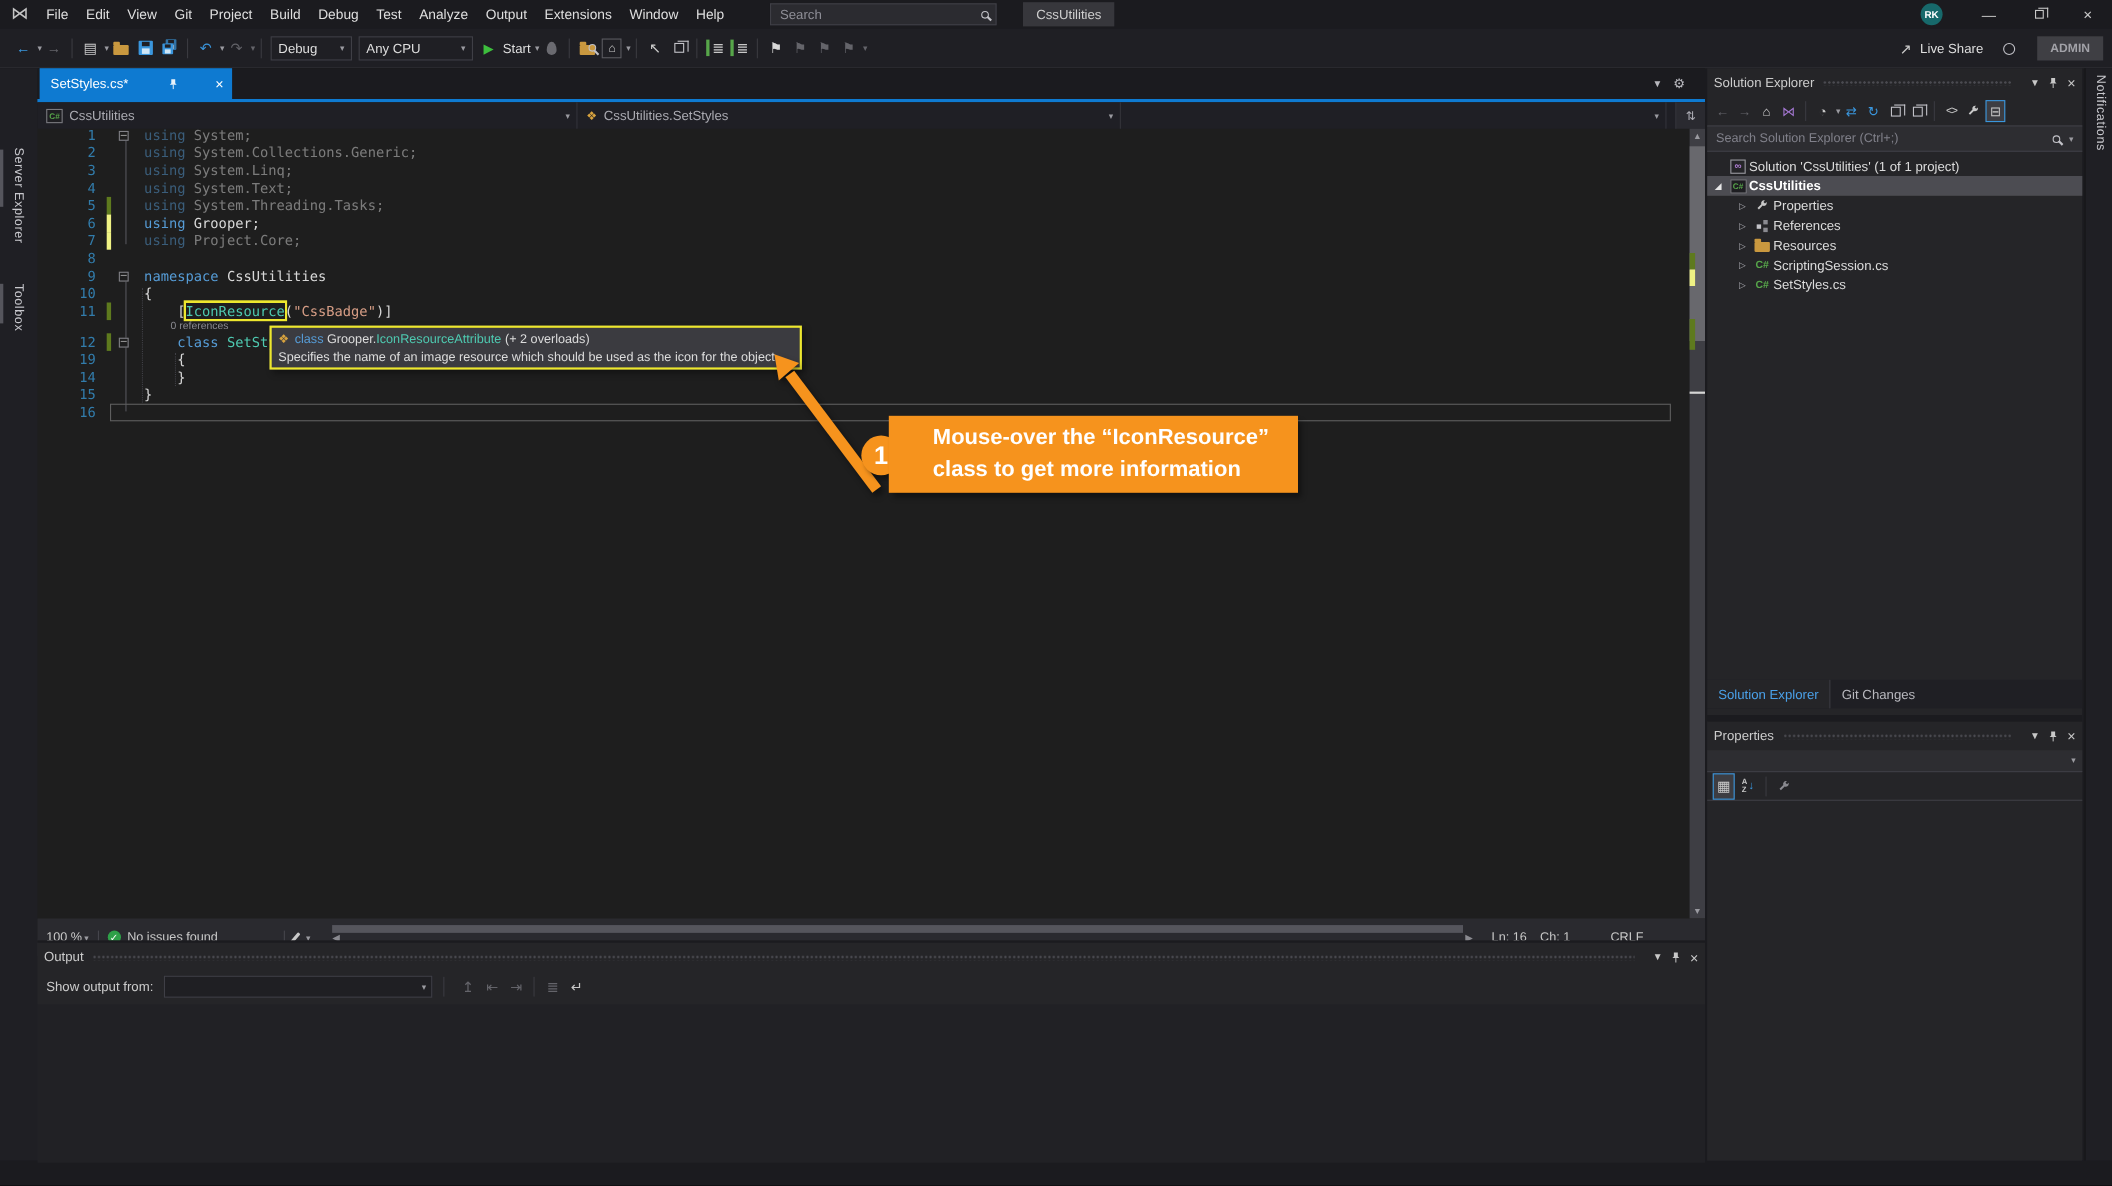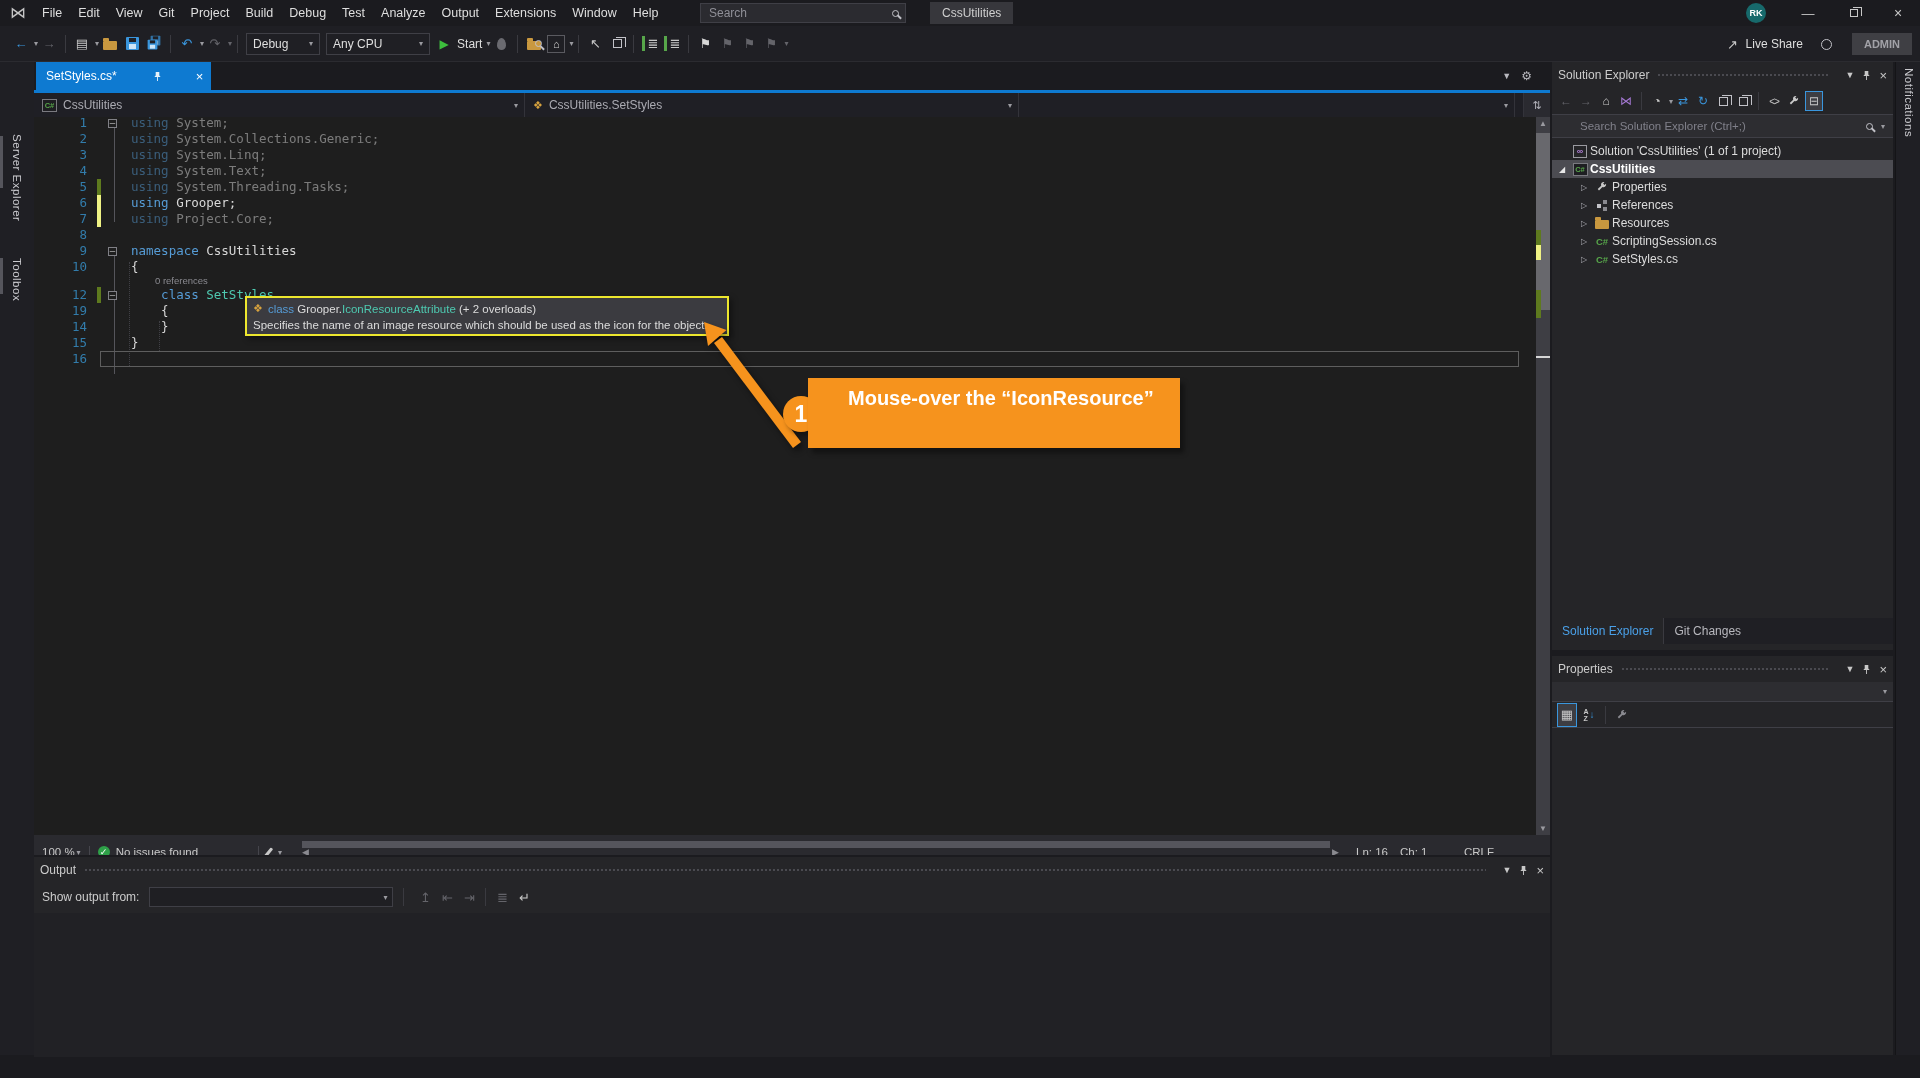--- a/index.html
+++ b/index.html
@@ -127,21 +127,21 @@
   #se-panel { left:1552px; top:62px; width:341px; height:993px; background:#252528; }
   .panel-title { height:26px; display:flex; align-items:center; padding:0 6px; color:#CCCCCC; }
   .grip { flex:1; height:5px; margin:0 8px; background-image:radial-gradient(#4A4A50 1px, transparent 1.2px); background-size:4px 4px; }
   .pt-ico { margin-left:8px; color:#C8C8C8; display:inline-flex; }
   #se-toolbar { height:26px; display:flex; align-items:center; padding:0 4px; }
   #se-toolbar .tbi { min-width:18px; height:20px; font-size:12px; }
   .sel-box { border:1px solid #3A96DD; background:#3D3D42; }
   .sq2 { width:9px; height:9px; border:1px solid #C2C2C8; position:relative; display:inline-block; }
   .sq2:before { content:""; position:absolute; top:-3px; left:2px; width:9px; height:9px; border-top:1px solid #C2C2C8; border-right:1px solid #C2C2C8; }
   #se-search { height:24px; background:#2D2D31; border-top:1px solid #3F3F46; border-bottom:1px solid #3F3F46; display:flex; align-items:center; padding:0 8px; }
-  #se-search .ph { flex:1; color:#80808A; font-size:11.5px;margin-left:20px; }
+  #se-search .ph { flex:1; color:#80808A; font-size:11.5px; }
   #se-tree { padding-top:4px; }
   .trow { height:18px; display:flex; align-items:center; font-size:12px; color:#DCDCDC; position:relative; }
   .trow.selected { background:#4C4C52; }
   .trow .ar { width:16px; text-align:center; font-size:8px; color:#ABABB2; flex:0 0 16px; }
   .trow .ar.exp { color:#E8E8E8; }
   .trow .tico { width:20px; display:flex; justify-content:center; flex:0 0 20px; }
   .trow.bold .tlabel { font-weight:bold; color:#FFFFFF; }
   .ico-sol { width:14px; height:13px; border:1px solid #9A9AA0; color:#B180D7; font-size:9px; line-height:11px; text-align:center; font-weight:bold; }
   .ico-csfile { color:#57A64A; font-weight:bold; font-size:9.5px; }
   .ico-ref { position:relative; width:11px; height:11px; }
@@ -397,20 +397,28 @@
               <span class="foldbox">–</span>
             </span>
             <span class="ct"><span class="tok k">namespace</span><span class="tok p"> CssUtilities</span></span>
           </div>
           <div class="cl">
             <span class="ln">10</span>
             <span class="gut"></span>
             <span class="foldc"></span>
             <span class="ct"><span class="tok p">{</span></span>
           </div>
+          <div class="cl">
+            <span class="ln">11</span>
+            <span class="gut">
+              <span class="bar green"></span>
+            </span>
+            <span class="foldc"></span>
+            <span class="ct"><span class="tok p">    [</span><span class="tok t hl">IconResource</span><span class="tok p">(</span><span class="tok s">"CssBadge"</span><span class="tok p">)]</span></span>
+          </div>
           <div class="codelens">0 references</div>
           <div class="cl">
             <span class="ln">12</span>
             <span class="gut">
               <span class="bar green"></span>
             </span>
             <span class="foldc">
               <span class="foldbox">–</span>
             </span>
             <span class="ct"><span class="tok p">    </span><span class="tok k">class</span><span class="tok p"> </span><span class="tok t">SetStyles</span></span>
@@ -482,20 +490,21 @@
 
   <svg id="arrow-svg" class="abs" viewBox="0 0 160 145">
     <line x1="137" y1="127" x2="58" y2="22" stroke="#F6931D" stroke-width="10"></line>
     <polygon points="44,4 66.5,12 48,28" fill="#F6931D"></polygon>
   </svg>
   <div id="callout-circle" class="abs">
       <span>1</span>
     </div>
   <div id="callout" class="abs">
     <div>Mouse-over the “IconResource”</div>
+    <div>class to get more information</div>
   </div>
 
   <div id="se-panel" class="abs">
     <div class="panel-title">
       <span>Solution Explorer</span>
       <span class="grip"></span>
       <span class="pt-ico" style="font-size:9px">▼</span>
       <span class="pt-ico">
         <svg class="icon" width="9" height="11" viewBox="0 0 10 12">
             <path d="M3 1h4v4l1.5 1.5H1.5L3 5z" fill="#C8C8C8"></path>

